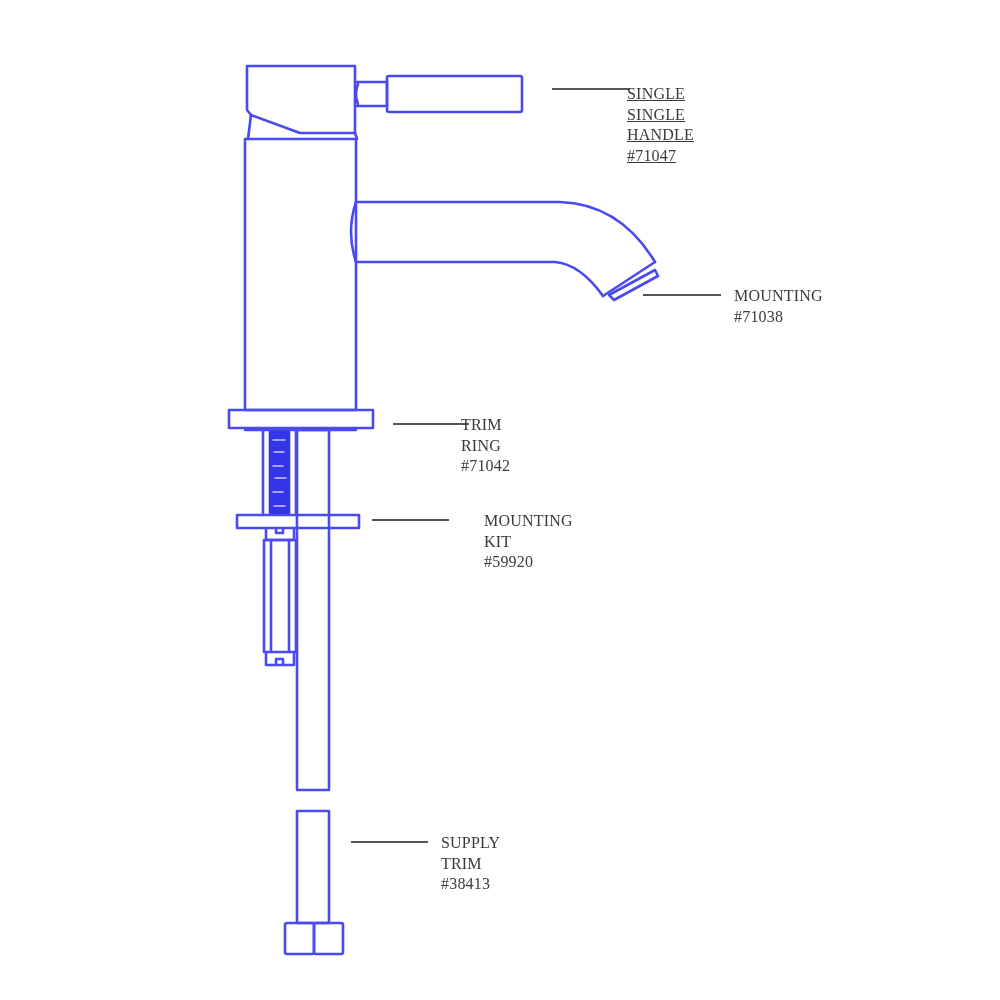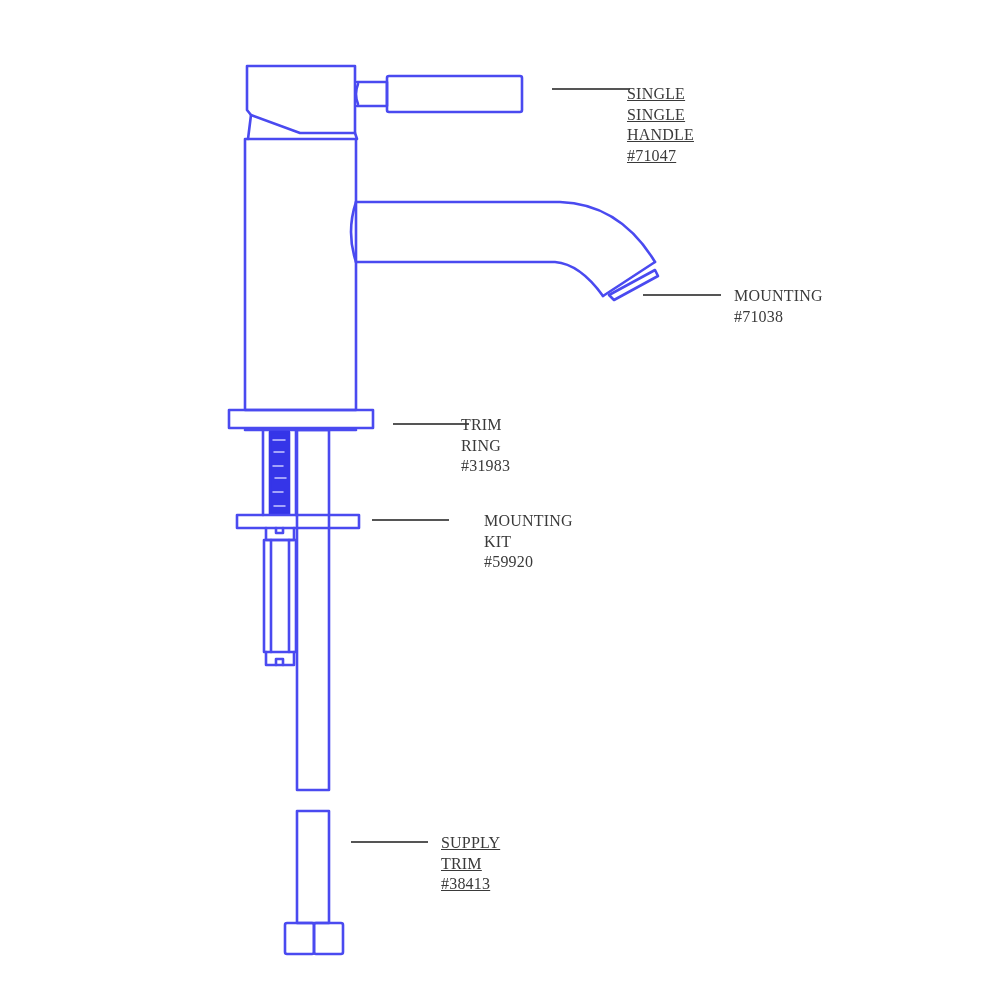--- a/index.html
+++ b/index.html
@@ -108,26 +108,26 @@
 </div>
 
 <div class="label" style="left:734px; top:286px;">
   <span>MOUNTING</span>
   <span>#71038</span>
 </div>
 
 <div class="label" style="left:461px; top:415px;">
   <span>TRIM</span>
   <span>RING</span>
-  <span>#31983</span>
+  <span>#71042</span>
 </div>
 
 <div class="label" style="left:484px; top:511px;">
   <span>MOUNTING</span>
   <span>KIT</span>
   <span>#59920</span>
 </div>
 
-<div class="label" style="left:441px; top:833px;text-decoration:underline;">
+<div class="label" style="left:441px; top:833px;">
   <span>SUPPLY</span>
   <span>TRIM</span>
   <span>#38413</span>
 </div>
 
 </body></html>

